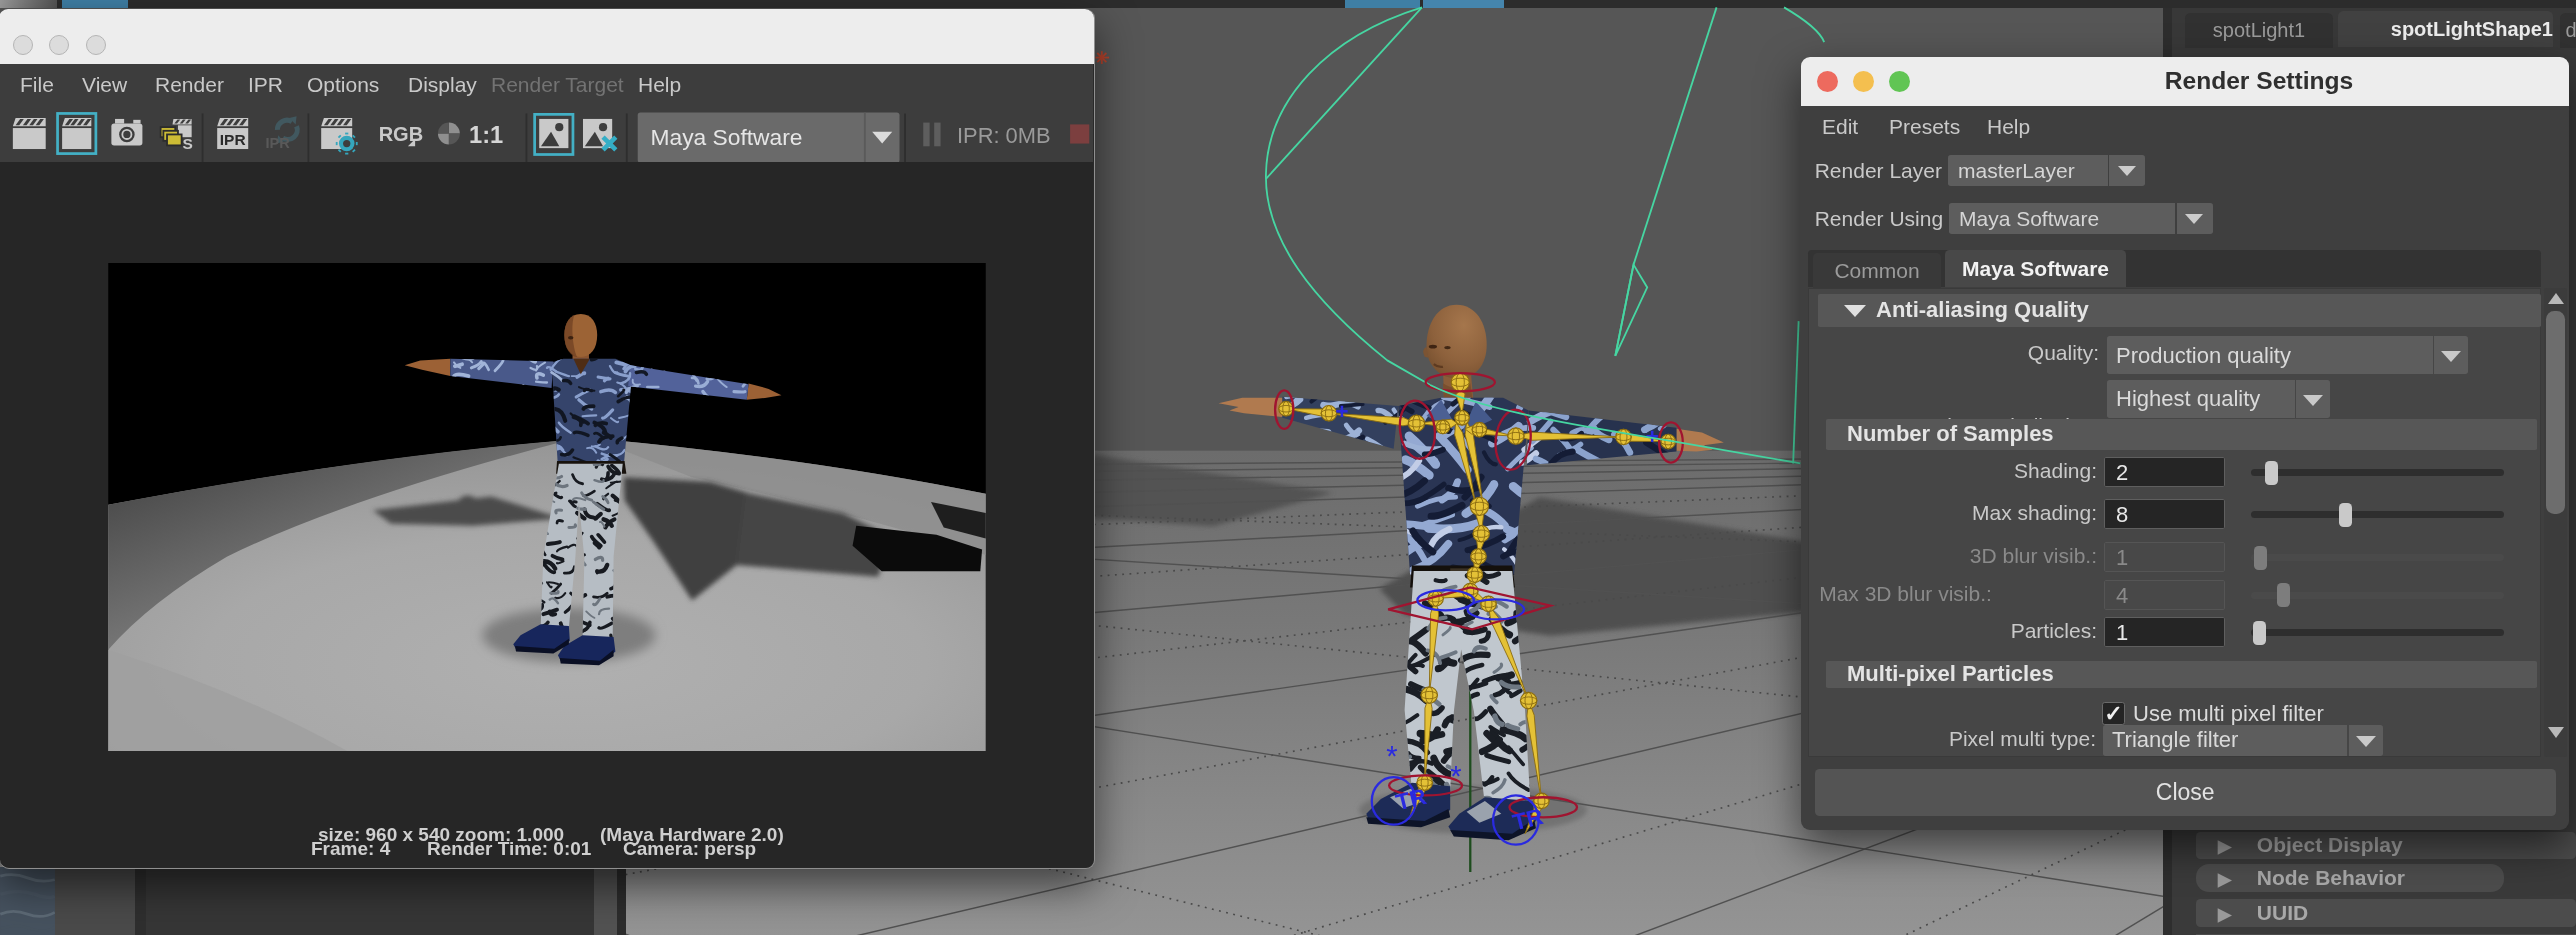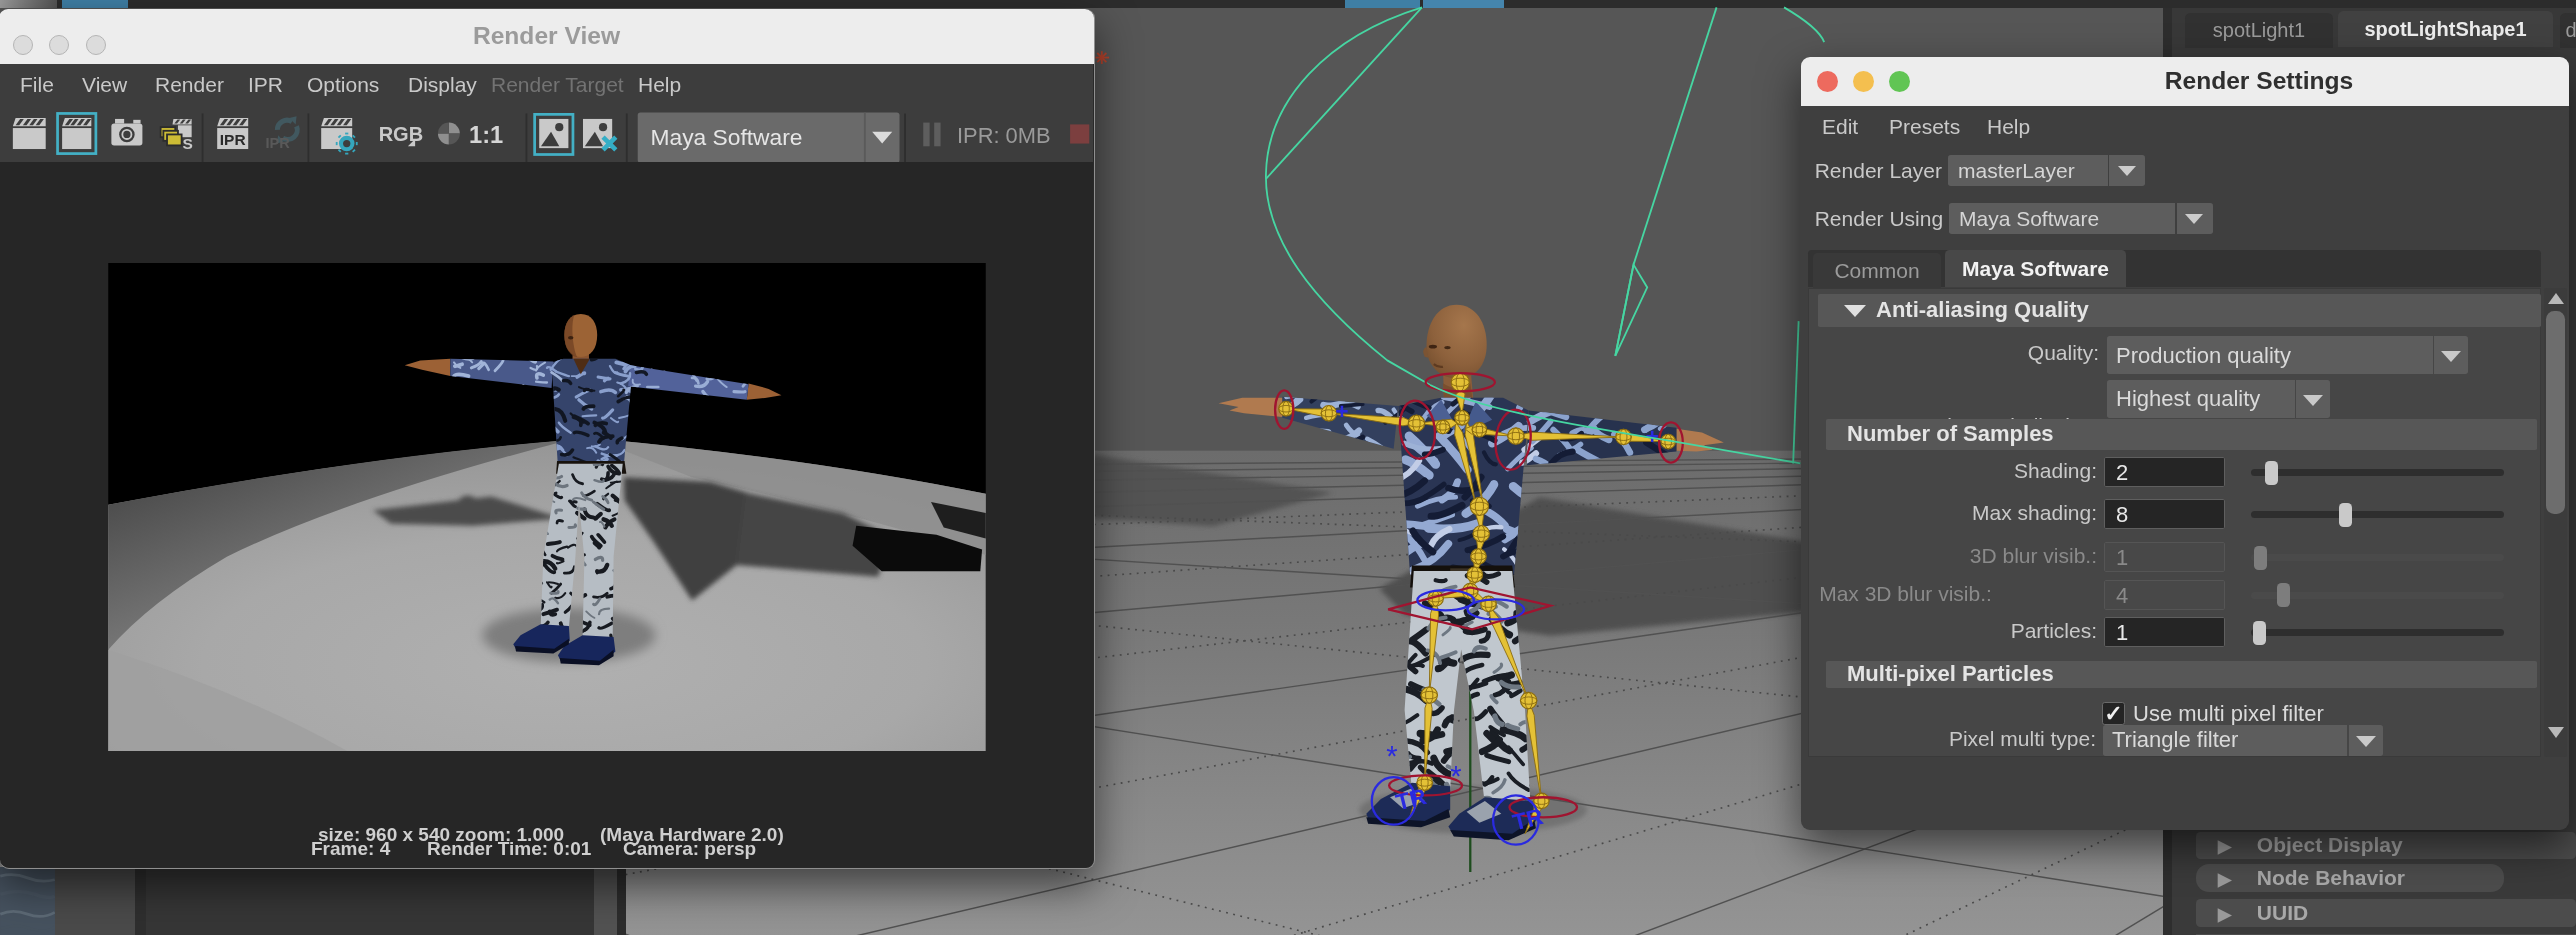--- a/index.html
+++ b/index.html
@@ -462,21 +462,21 @@
     <text x="1520" y="840" font-size="32" fill="#2a2ae0">*</text>
     <text x="1590" y="862" font-size="32" fill="#2a2ae0">*</text>
   <g fill="none" stroke="#46d6a2" stroke-width="2">
     <path d="M1568,422 C1620,448 1720,465 1830,483 L1974,508"></path>
   </g>
 </svg>
 
 <div class="abs" style="left:2163px;top:8.2px;width:413px;height:928px;background:#3a3a3a;border-left:9px solid #2e2e2e;"></div>
 <div class="abs" style="left:2172px;top:8.2px;width:404px;height:42px;background:#383838;"></div>
 <div class="abs" style="left:2185px;top:12.8px;width:148px;height:35px;background:#313131;border-radius:5.5px 5.5px 0 0;color:#9b9b9b;font-size:20px;text-align:center;line-height:35px;">spotLight1</div>
-<div class="abs" style="left:2338px;top:11px;width:215px;height:36px;background:#414141;border-radius:5.5px 5.5px 0 0;color:#ececec;font-size:20px;font-weight:bold;text-align:center;line-height:36px;">spotLightShape1</div>
+<div class="abs" style="left:2338px;top:11px;width:215px;height:36px;background:#414141;border-radius:5.5px 5.5px 0 0;color:#ececec;font-size:20px;font-weight:bold;text-align:right;line-height:36px;">spotLightShape1</div>
 <div class="abs" style="left:2560px;top:12.8px;width:16.4px;height:35px;background:#313131;border-radius:5.5px 0 0 0;color:#9b9b9b;font-size:20px;padding-left:5.5px;line-height:35px;">d</div>
 <div class="abs" style="left:2196px;top:832px;width:380px;height:26.5px;background:#4c4c4c;border-radius:4.6px;color:#a8a8a8;font-weight:bold;font-size:21px;line-height:26.5px;"><span style="margin-left:22px;color:#999;font-size:17.3px;">▶</span><span style="margin-left:25.5px;">Object Display</span></div>
 <div class="abs" style="left:2196px;top:864px;width:308px;height:28px;background:#4c4c4c;border-radius:13px;color:#a8a8a8;font-weight:bold;font-size:21px;line-height:28px;"><span style="margin-left:22px;color:#999;font-size:17.3px;">▶</span><span style="margin-left:25.5px;">Node Behavior</span></div>
 <div class="abs" style="left:2196px;top:899px;width:380px;height:28px;background:#4c4c4c;border-radius:4.6px;color:#a8a8a8;font-weight:bold;font-size:21px;line-height:28px;"><span style="margin-left:22px;color:#999;font-size:17.3px;">▶</span><span style="margin-left:25.5px;">UUID</span></div>
 <div class="abs" style="left:2196px;top:934px;width:380px;height:1.8px;background:#4c4c4c;"></div>
 
 <div class="abs" style="left:0;top:867px;width:55px;height:68px;background:#46525f;"></div>
 <svg class="abs" style="left:0;top:867px;" width="55" height="68" viewBox="0 0 60 75">
     <rect width="60" height="75" fill="#46525f"></rect>
 <path d="M0,10 Q15,6 30,12 T60,14" stroke="#5d6a76" fill="none" stroke-width="3"></path>
@@ -489,21 +489,20 @@
 <div class="abs" style="left:146px;top:867px;width:448px;height:68px;background:#363636;"></div>
 <div class="abs" style="left:594px;top:867px;width:23px;height:68px;background:#525252;"></div>
 <div class="abs" style="left:617px;top:867px;width:9px;height:68px;background:#2d2d2d;"></div>
 
 <div class="abs" style="left:0;top:9px;width:1095px;height:860px;border-radius:9px;background:#282828;
      box-shadow:0 16.4px 41px rgba(0,0,0,0.55); border:1.8px solid #8f8f8f; border-top:none;">
   <div class="abs" style="left:-1.8px;top:0;width:1095px;height:55px;background:#ededed;border-radius:9px 9px 0 0;"></div>
   <div class="abs" style="left:12px;top:25.5px;width:20px;height:20px;border-radius:50%;background:#dcdcdc;border:0.9px solid #b5b5b5;"></div>
   <div class="abs" style="left:48px;top:25.5px;width:20px;height:20px;border-radius:50%;background:#dcdcdc;border:0.9px solid #b5b5b5;"></div>
   <div class="abs" style="left:85px;top:25.5px;width:20px;height:20px;border-radius:50%;background:#dcdcdc;border:0.9px solid #b5b5b5;"></div>
-  <div class="abs" style="left:0;top:12.8px;width:1091px;text-align:center;font-size:24.6px;font-weight:bold;color:#9b9b9b;">Render View</div>
   <div class="abs" style="left:-0.9px;top:55px;width:1093px;height:99px;background:#3d3d3d;border-bottom:1.8px solid #2a2a2a;"></div>
   <div class="abs" style="left:0;top:64px;height:33px;font-size:21px;color:#c9c9c9;white-space:nowrap;">
     <span style="position:absolute;left:19px;">File</span>
     <span style="position:absolute;left:81px;">View</span>
     <span style="position:absolute;left:154px;">Render</span>
     <span style="position:absolute;left:247px;">IPR</span>
     <span style="position:absolute;left:306px;">Options</span>
     <span style="position:absolute;left:407px;">Display</span>
     <span style="position:absolute;left:490px;color:#737373;">Render Target</span>
     <span style="position:absolute;left:637px;">Help</span>
@@ -957,14 +956,15 @@
       <div class="abs" style="left:-88px;top:670px;width:383px;text-align:right;font-size:21px;color:#c9c9c9;">Pixel multi type:</div>
       <div class="abs" style="left:302px;top:668px;width:244px;height:31px;background:#5d5d5d;border-radius:2.7px 0 0 2.7px;"></div>
       <div class="abs" style="left:548px;top:668px;width:34px;height:31px;background:#5d5d5d;border-radius:0 2.7px 2.7px 0;"></div>
       <div class="abs" style="left:311px;top:670px;font-size:22px;color:#dadada;">Triangle filter</div>
       <div class="abs" style="left:555px;top:679px;width:0;height:0;border-left:10px solid transparent;border-right:10px solid transparent;border-top:11px solid #c9c9c9;"></div>
   </div>
   <div class="abs" style="left:743px;top:231px;width:23px;height:469px;background:#3c3c3c;border-radius:2.7px;"></div>
   <div class="abs" style="left:747px;top:236px;width:0;height:0;border-left:8.2px solid transparent;border-right:8.2px solid transparent;border-bottom:11px solid #b9b9b9;"></div>
   <div class="abs" style="left:747px;top:670px;width:0;height:0;border-left:8.2px solid transparent;border-right:8.2px solid transparent;border-top:11px solid #b9b9b9;"></div>
   <div class="abs" style="left:745px;top:254px;width:19px;height:203px;background:#6d6d6d;border-radius:8.2px;"></div>
+  <div class="abs" style="left:13.7px;top:712px;width:741px;height:47px;background:#545454;border-radius:4.6px;color:#e2e2e2;font-size:23px;text-align:center;line-height:47px;">Close</div>
 </div>
 
 
 </body></html>

